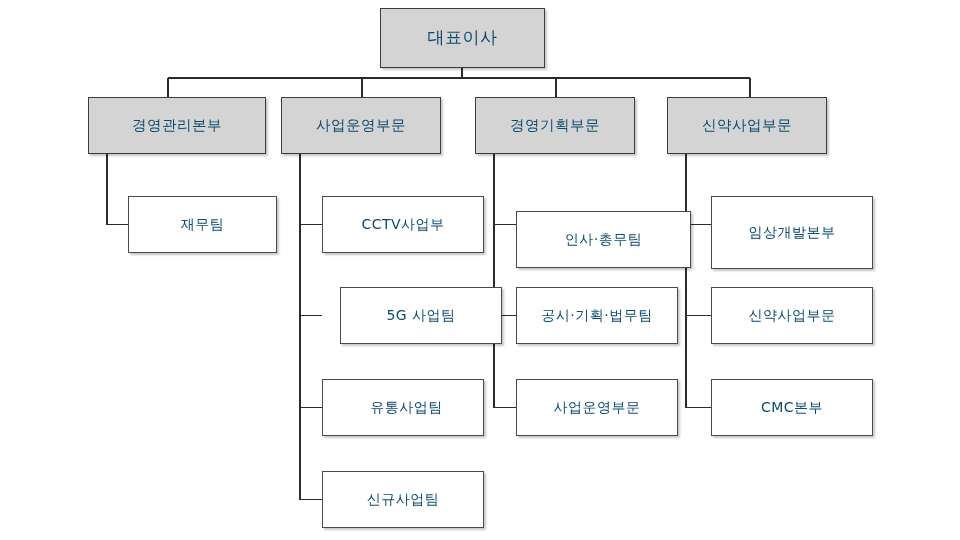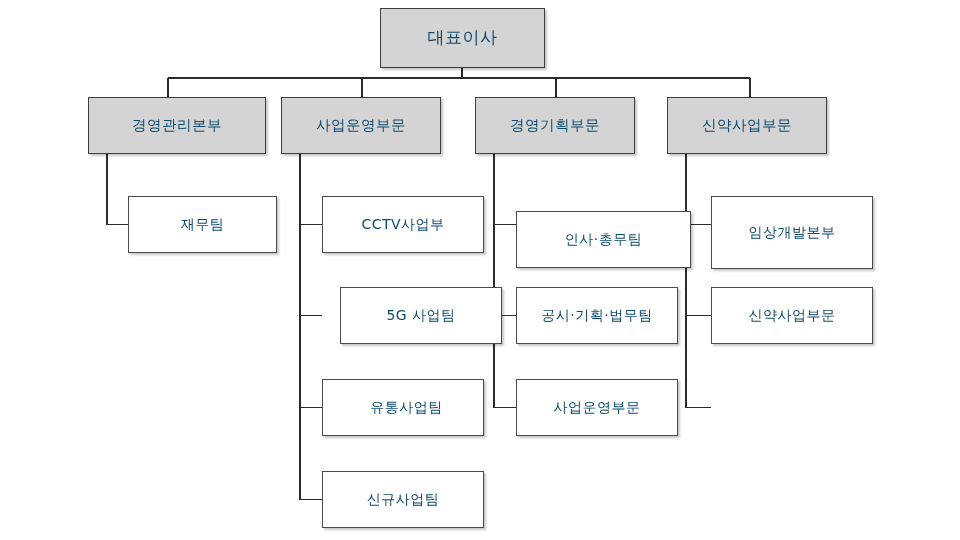--- a/index.html
+++ b/index.html
@@ -132,14 +132,17 @@
   <div class="node level-team" id="node-team-2-2" style="left: 516px; top: 379px; width: 162px; height: 57px;">
     <span class="node-label">사업운영부문</span>
   </div>
 
   <div class="node level-team" id="node-team-3-0" style="left: 711px; top: 196px; width: 162px; height: 73px;">
     <span class="node-label">임상개발본부</span>
   </div>
   <div class="node level-team" id="node-team-3-1" style="left: 711px; top: 287px; width: 162px; height: 57px;">
     <span class="node-label">신약사업부문</span>
   </div>
+  <div class="node level-team" id="node-team-3-2" style="left: 711px; top: 379px; width: 162px; height: 57px;">
+    <span class="node-label">CMC본부</span>
+  </div>
 
 </div>
 
 </body></html>

